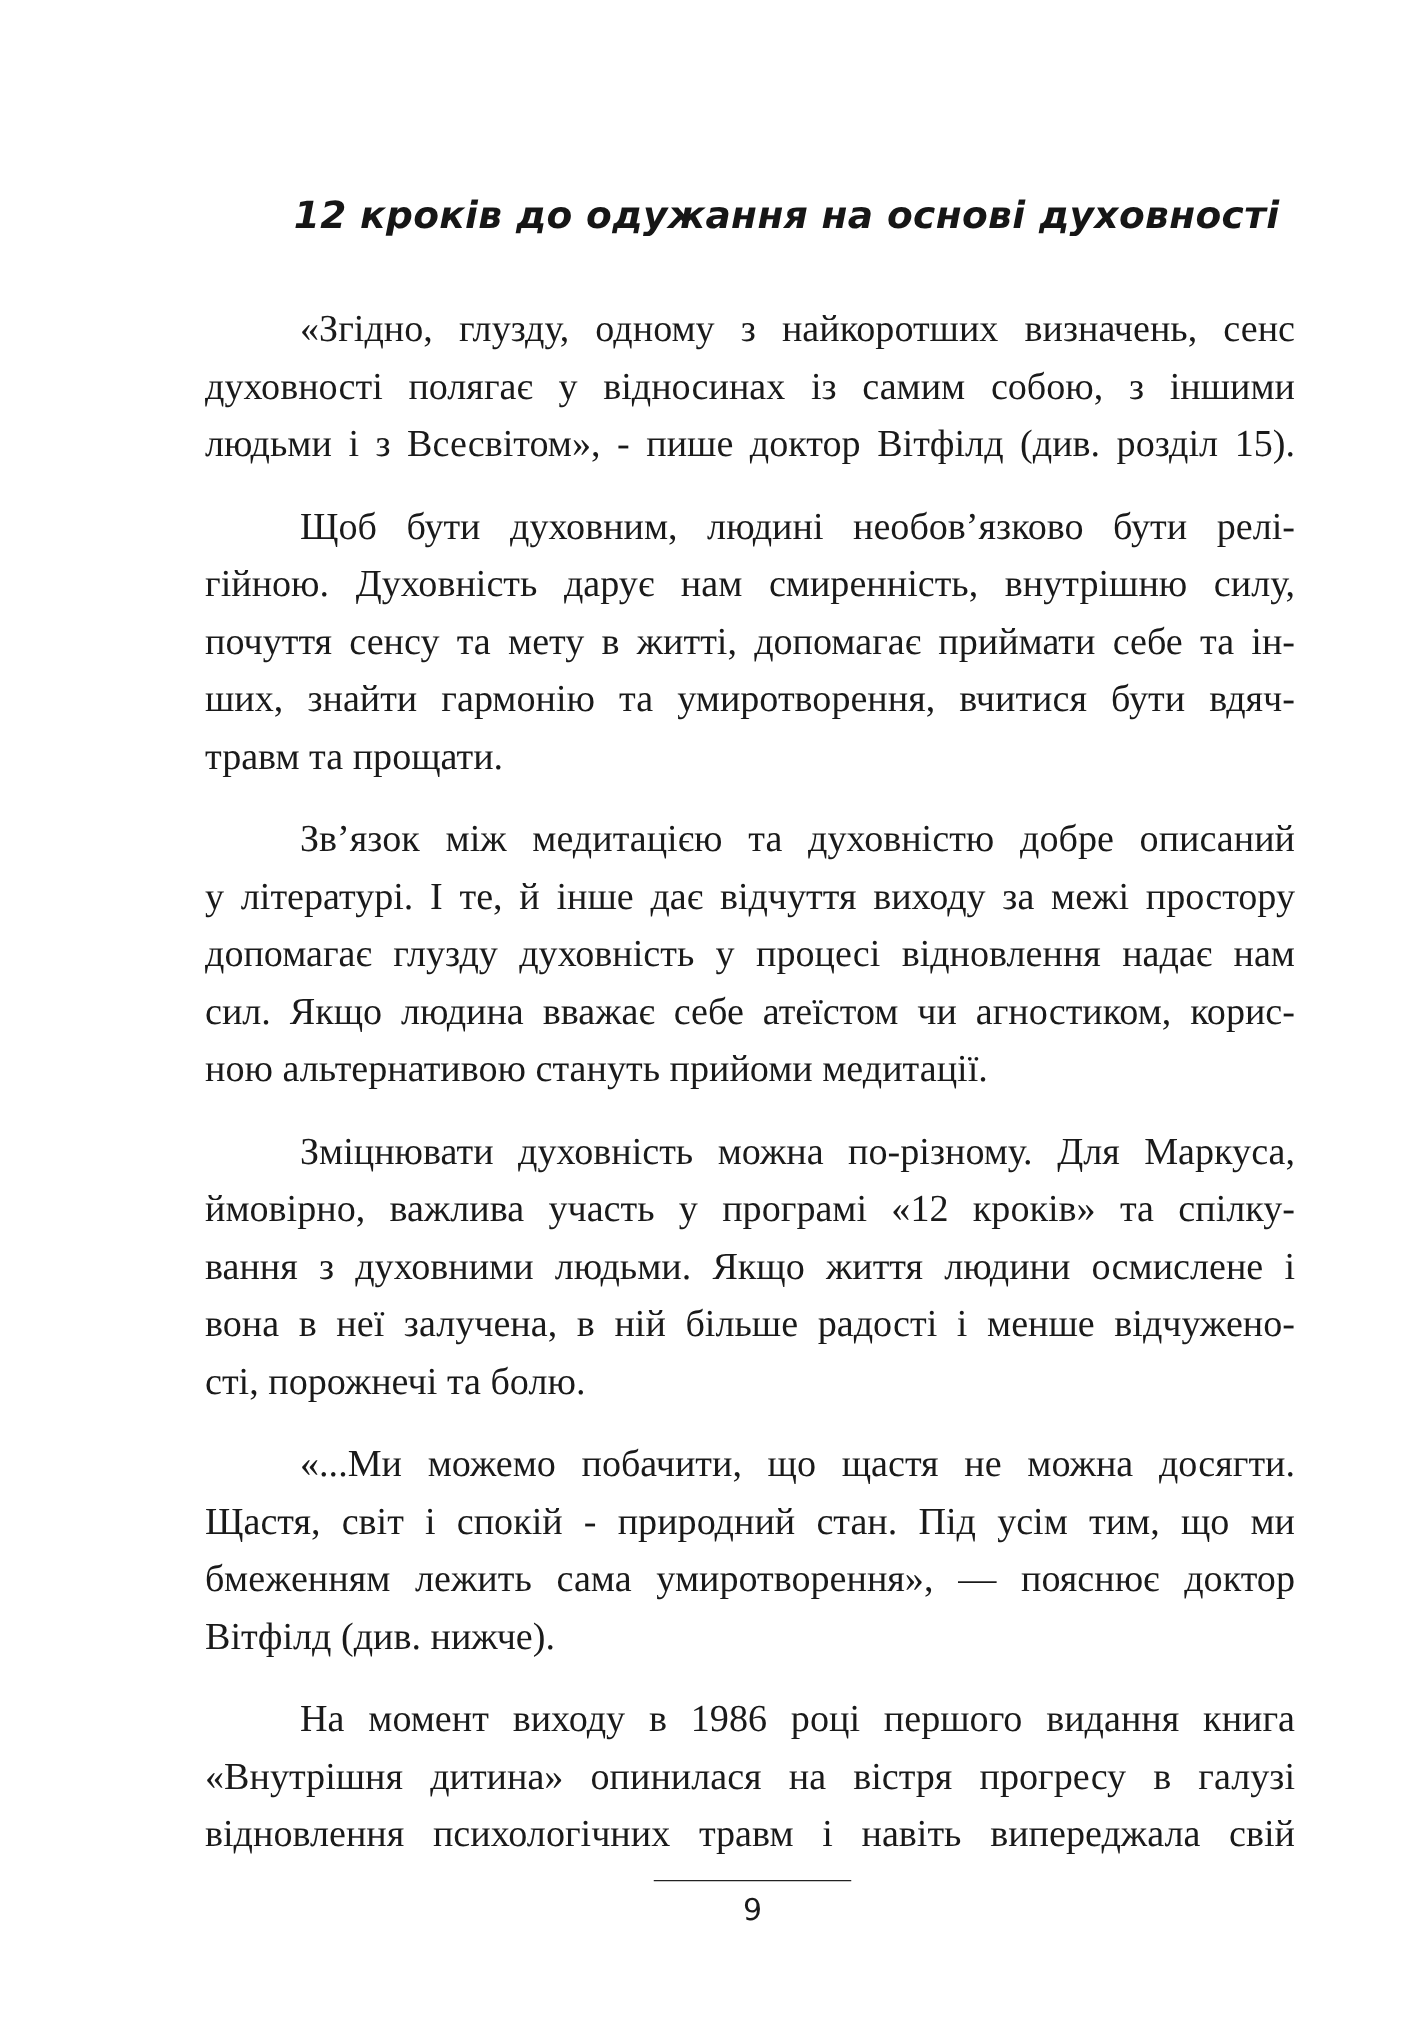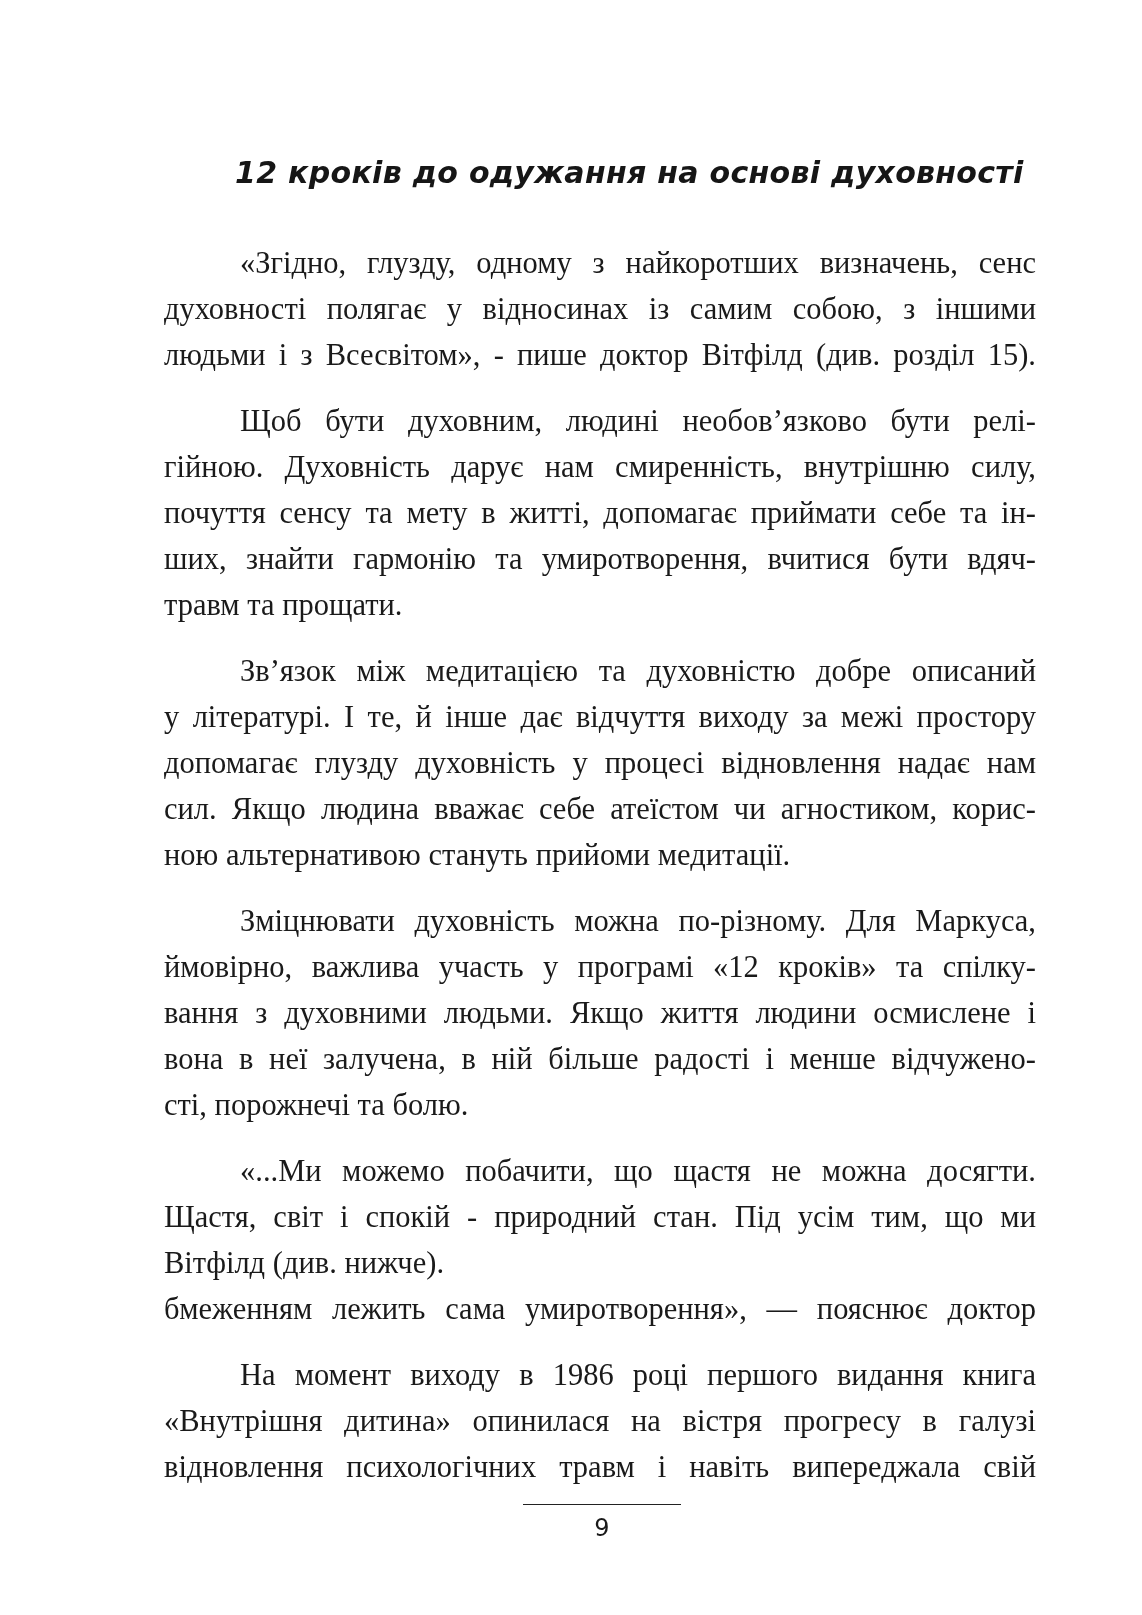--- a/index.html
+++ b/index.html
@@ -58,22 +58,22 @@
     <p class="para">
       <span class="ln first">Зміцнювати духовність можна по-різному. Для Маркуса,</span>
       <span class="ln">ймовірно, важлива участь у програмі «12 кроків» та спілку-</span>
       <span class="ln">вання з духовними людьми. Якщо життя людини осмислене і</span>
       <span class="ln">вона в неї залучена, в ній більше радості і менше відчужено-</span>
       <span class="ln last">сті, порожнечі та болю.</span>
     </p>
     <p class="para">
       <span class="ln first">«...Ми можемо побачити, що щастя не можна досягти.</span>
       <span class="ln">Щастя, світ і спокій - природний стан. Під усім тим, що ми</span>
+      <span class="ln">бмеженням лежить сама умиротворення», — пояснює доктор</span>
       <span class="ln last">Вітфілд (див. нижче).</span>
-      <span class="ln">бмеженням лежить сама умиротворення», — пояснює доктор</span>
     </p>
     <p class="para">
       <span class="ln first">На момент виходу в 1986 році першого видання книга</span>
       <span class="ln">«Внутрішня дитина» опинилася на вістря прогресу в галузі</span>
       <span class="ln">відновлення психологічних травм і навіть випереджала свій</span>
     </p>
   </div>
 
   <div class="rule"></div>
   <div class="page-number">9</div>

